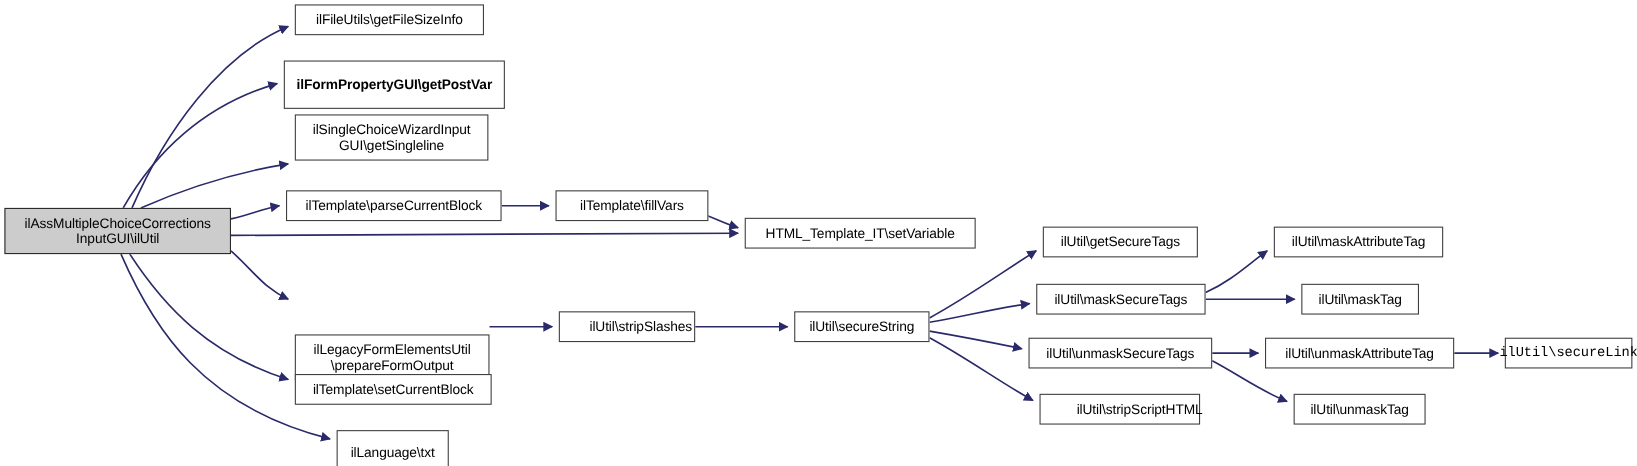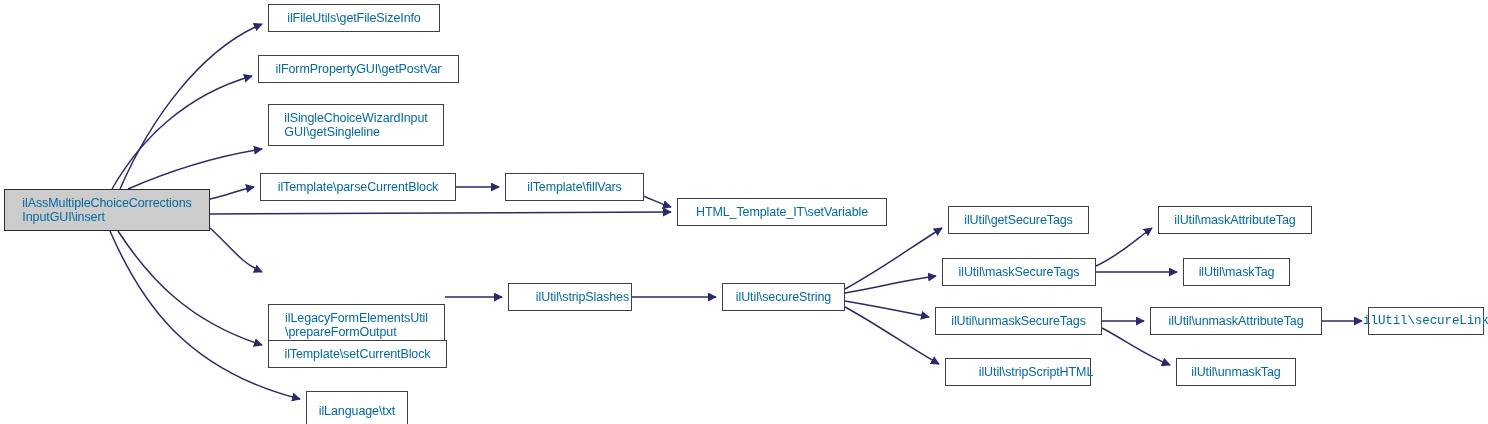--- a/index.html
+++ b/index.html
@@ -21,27 +21,27 @@
     top: 0;
     width: 1488px;
     height: 424px;
     pointer-events: none;
   }
   .node {
     position: absolute;
     box-sizing: border-box;
     border: 1px solid #404040;
     background: #ffffff;
-    color: #0369a1;
+    color: #000000;
     font-size: 12.5px;
     line-height: 14px;
     display: flex;
     align-items: center;
     justify-content: center;
-    text-align: left;
+    text-align: center;
     white-space: pre-line;
     letter-spacing: -0.1px;
   }
   .node.root {
     background: #cccccc;
     border: 1px solid #2b2b2b;
   }
 </style>
 </head>
 <body>
@@ -74,23 +74,23 @@
         <path d="M 1096,266 C 1120,255 1135,240 1152,228" fill="none" stroke="#2a2a6a" stroke-width="1.5" marker-end="url(#arrowhead)"></path>
         <path d="M 1096,272 L 1177,272" fill="none" stroke="#2a2a6a" stroke-width="1.5" marker-end="url(#arrowhead)"></path>
         <path d="M 1102,321 L 1144,321" fill="none" stroke="#2a2a6a" stroke-width="1.5" marker-end="url(#arrowhead)"></path>
         <path d="M 1102,328 C 1125,340 1145,355 1170,365" fill="none" stroke="#2a2a6a" stroke-width="1.5" marker-end="url(#arrowhead)"></path>
         <path d="M 1322,321 L 1362,321" fill="none" stroke="#2a2a6a" stroke-width="1.5" marker-end="url(#arrowhead)"></path>
       </g>
   </svg>
 
   <div id="nodes-group">
       <div class="node root" style="left: 4px; top: 189px; width: 206px; height: 42px;">ilAssMultipleChoiceCorrections
-InputGUI\insert</div>
+InputGUI\ilUtil</div>
       <div class="node" style="left: 268px; top: 4px; width: 172px; height: 28px;">ilFileUtils\getFileSizeInfo</div>
-      <div class="node" style="left: 258px; top: 55px; width: 201px; height: 28px;">ilFormPropertyGUI\getPostVar</div>
+      <div class="node" style="left: 258px; top: 55px; width: 201px; height: 44px; font-weight: bold;">ilFormPropertyGUI\getPostVar</div>
       <div class="node" style="left: 268px; top: 104px; width: 176px; height: 42px;">ilSingleChoiceWizardInput
 GUI\getSingleline</div>
       <div class="node" style="left: 260px; top: 173px; width: 196px; height: 28px;">ilTemplate\parseCurrentBlock</div>
       <div class="node" style="left: 505px; top: 173px; width: 139px; height: 28px;">ilTemplate\fillVars</div>
       <div class="node" style="left: 677px; top: 198px; width: 210px; height: 28px;">HTML_Template_IT\setVariable</div>
       <div class="node" style="left: 268px; top: 276px; width: 177px; height: 42px; margin-top: 28px;">ilLegacyFormElementsUtil
 \prepareFormOutput</div>
       <div class="node" style="left: 508px; top: 283px; width: 124px; height: 28px; padding-left: 25px;">ilUtil\stripSlashes</div>
       <div class="node" style="left: 722px; top: 283px; width: 123px; height: 28px;">ilUtil\secureString</div>
       <div class="node" style="left: 268px; top: 340px; width: 179px; height: 28px;">ilTemplate\setCurrentBlock</div>

